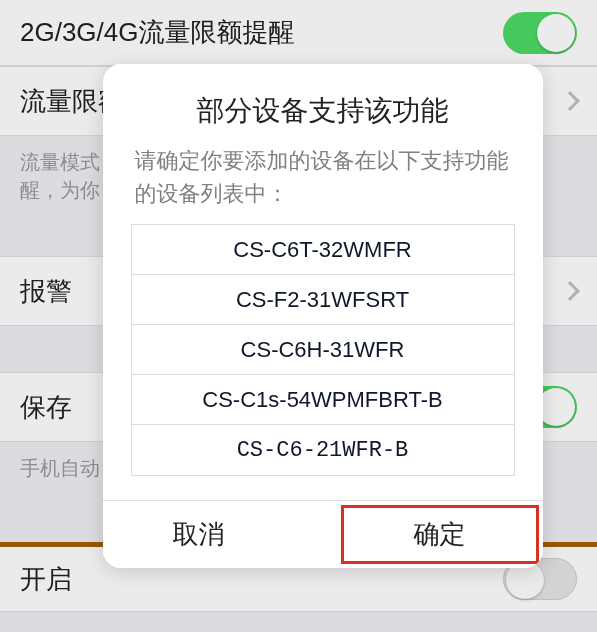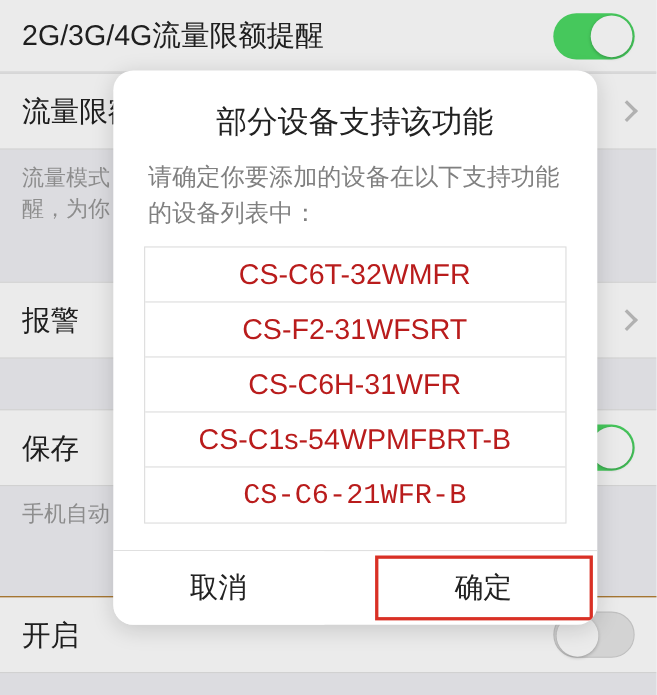--- a/index.html
+++ b/index.html
@@ -14,32 +14,32 @@
   .switch.off { background: #e5e5e5; border: 1px solid #d0d0d0; }
   .knob { width: 38px; height: 38px; border-radius: 50%; background: #fff; position: absolute; top: 2px; box-shadow: 0 1px 3px rgba(0,0,0,0.25); }
   .switch.on .knob { right: 2px; }
   .switch.off .knob { left: 2px; }
   .hint { font-size: 20px; color: #9a9a9a; padding: 12px 20px; line-height: 1.4; }
   .overlay { position: absolute; inset: 0; background: rgba(0,0,0,0.08); display: flex; align-items: center; justify-content: center; padding-left: 48px; }
   .modal { width: 440px; background: #fff; border-radius: 18px; overflow: hidden; display: flex; flex-direction: column; box-shadow: 0 4px 20px rgba(0,0,0,0.15); }
   .modal-title { font-size: 28px; color: #222; text-align: center; padding: 28px 24px 14px; font-weight: 400; }
   .modal-sub { font-size: 22px; color: #808080; text-align: left; padding: 0 32px 14px; line-height: 1.5; }
   .device-list { margin: 0 28px 24px; border: 1px solid #dcdcdc; }
-  .device-item { height: 50px; display: flex; align-items: center; justify-content: center; font-size: 26px; color: #b91c1c; border-bottom: 1px solid #dcdcdc; }
+  .device-item { height: 50px; display: flex; align-items: center; justify-content: center; font-size: 22px; color: #0f172a; border-bottom: 1px solid #dcdcdc; }
   .device-item:last-child { border-bottom: none; font-family: Liberation Mono, monospace; }
   .modal-actions { display: flex; border-top: 1px solid #e0e0e0; height: 68px; gap: 42px; }
   .modal-btn { flex: 1; display: flex; align-items: center; justify-content: center; font-size: 26px; color: #222; background: #fff; cursor: pointer; }
   .modal-btn.confirm { border: 3px solid #d93025; margin: 4px; box-sizing: border-box; }
   .modal-btn + .modal-btn { border-left: 1px solid #e0e0e0; }
   .modal-btn.confirm { border-left: 3px solid #d93025; }
   .r1 { height: 66px; }
   .r2 { height: 70px; border-top: 1px solid #e0e0e0; }
   .r3 { margin-top: 40px; height: 70px; border-top: 1px solid #e0e0e0; }
   .r4 { margin-top: 46px; height: 70px; border-top: 1px solid #e0e0e0; }
-  .r5 { margin-top: 48px; height: 70px; border-top: 1px solid #a16207; }
+  .r5 { margin-top: 48px; height: 70px; border-top: 5px solid #a16207; }
 </style>
 </head>
 <body>
 
 <div class="bg">
 
   <div class="row r1">
     <div class="row-label">2G/3G/4G流量限额提醒</div>
     <div class="switch on">
         <div class="knob"></div>

